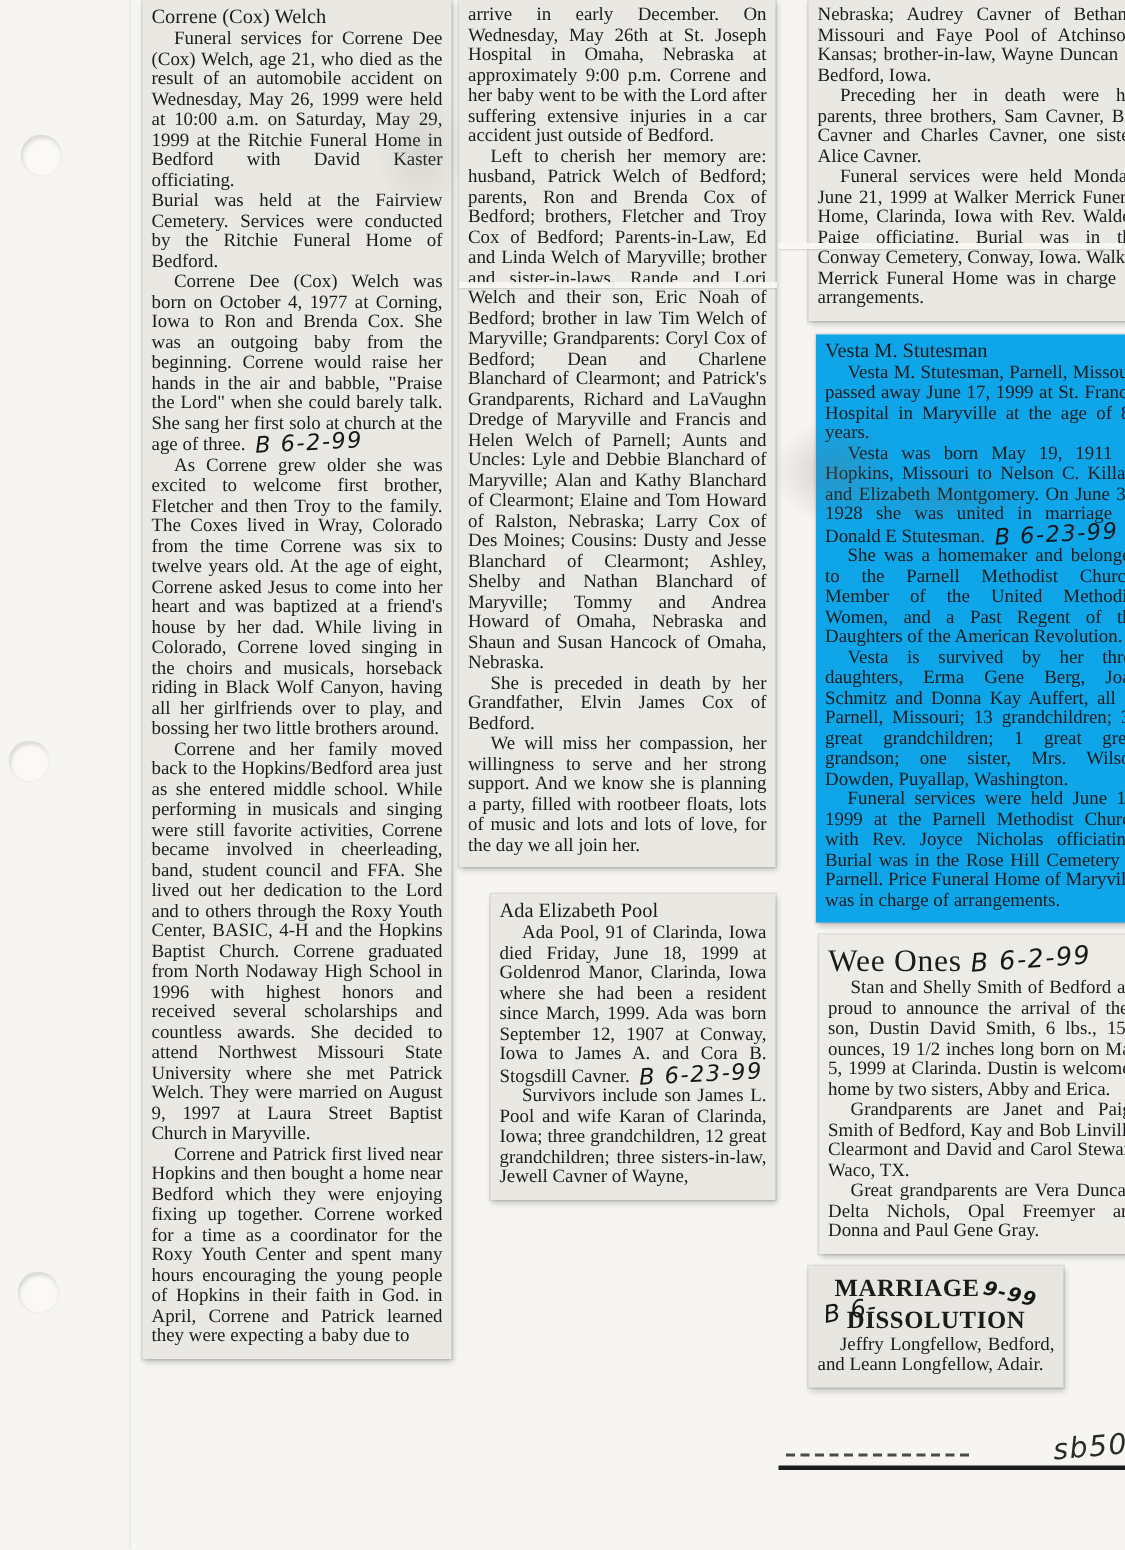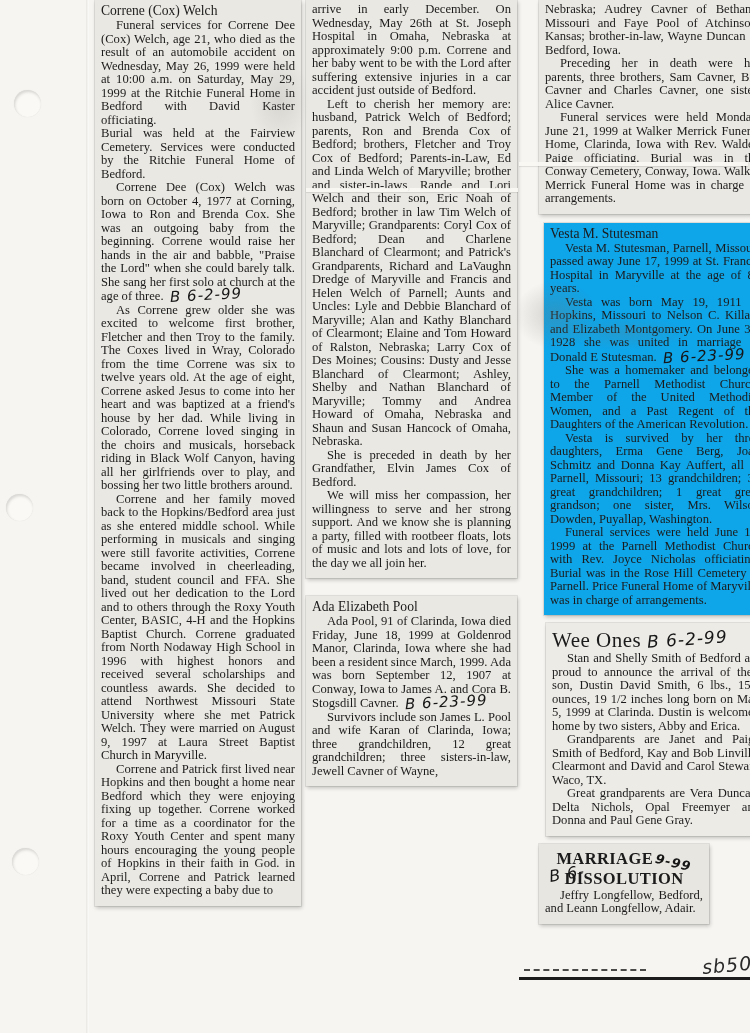--- a/index.html
+++ b/index.html
@@ -87,21 +87,21 @@
         <p data-name="welch-obituary-left-paragraph-6">Correne and Patrick first lived near Hopkins and then bought a home near Bedford which they were enjoying fixing up together.  Correne worked for a time as a coordinator for the Roxy Youth Center and spent many hours encouraging the young people of Hopkins in their faith in God.  in April, Correne and Patrick learned they were expecting a baby due to</p>
       </article>
     </div>
   <div class="col" id="col2" data-name="column-middle">
       <article class="clipping" data-name="welch-obituary-middle">
         <p class="no-indent" data-name="welch-obituary-middle-paragraph-1">arrive in early December.  On Wednesday, May 26th at St. Joseph Hospital in Omaha, Nebraska at approximately 9:00 p.m. Correne and her baby went to be with the Lord after suffering extensive injuries in a car accident just outside of Bedford.</p>
         <p data-name="welch-obituary-middle-paragraph-2">Left to cherish her memory are: husband, Patrick Welch of Bedford; parents, Ron and Brenda Cox of Bedford; brothers, Fletcher and Troy Cox of Bedford; Parents-in-Law, Ed and Linda Welch of Maryville; brother and sister-in-laws, Rande and Lori Welch and their son, Eric Noah of Bedford; brother in law Tim Welch of Maryville; Grandparents: Coryl Cox of Bedford; Dean and Charlene Blanchard of Clearmont; and Patrick's Grandparents, Richard and LaVaughn Dredge of Maryville and Francis and Helen Welch of Parnell; Aunts and Uncles: Lyle and Debbie Blanchard of Maryville; Alan and Kathy Blanchard of Clearmont; Elaine and Tom Howard of Ralston, Nebraska; Larry Cox of Des Moines; Cousins: Dusty and Jesse Blanchard of Clearmont; Ashley, Shelby and Nathan Blanchard of Maryville; Tommy and Andrea Howard of Omaha, Nebraska and Shaun and Susan Hancock of Omaha, Nebraska.</p>
         <p data-name="welch-obituary-middle-paragraph-3">She is preceded in death by her Grandfather, Elvin James Cox of Bedford.</p>
         <p data-name="welch-obituary-middle-paragraph-4">We will miss her compassion, her willingness to serve and her strong support.  And we know she is planning a party, filled with rootbeer floats, lots of music and lots and lots of love, for the day we all join her.</p>
       </article>
-      <article class="clipping" data-name="pool-obituary" style="margin-top: 18px;">
+      <article class="clipping" data-name="pool-obituary" style="margin-top: 18px; margin-left: 21px;">
         <h3 data-name="pool-obituary-title">Ada Elizabeth Pool</h3>
         <p data-name="pool-obituary-paragraph-1">Ada Pool, 91 of Clarinda, Iowa died Friday, June 18, 1999 at Goldenrod Manor, Clarinda, Iowa where she had been a resident since March, 1999.  Ada was born September 12, 1907 at Conway, Iowa to James A. and Cora B. Stogsdill Cavner.<span class="hand" data-name="handwritten-date">B 6-23-99</span></p>
         <p data-name="pool-obituary-paragraph-4">Survivors include son James L. Pool and wife Karan of Clarinda, Iowa; three grandchildren, 12 great grandchildren; three sisters-in-law, Jewell Cavner of Wayne,</p>
       </article>
     </div>
   <div class="col" id="col3" data-name="column-right">
       <article class="clipping" data-name="pool-obituary-right">
         <p class="no-indent" data-name="pool-obituary-right-paragraph-1">Nebraska; Audrey Cavner of Bethany, Missouri and Faye Pool of Atchinson, Kansas; brother-in-law, Wayne Duncan of Bedford, Iowa.</p>
         <p data-name="pool-obituary-right-paragraph-2">Preceding her in death were her parents, three brothers, Sam Cavner, Bill Cavner and Charles Cavner, one sister, Alice Cavner.</p>
         <p data-name="pool-obituary-right-paragraph-3">Funeral services were held Monday, June 21, 1999 at Walker Merrick Funeral Home, Clarinda, Iowa with Rev. Walden Paige officiating.  Burial was in the Conway Cemetery, Conway, Iowa. Walker Merrick Funeral Home was in charge of arrangements.</p>

